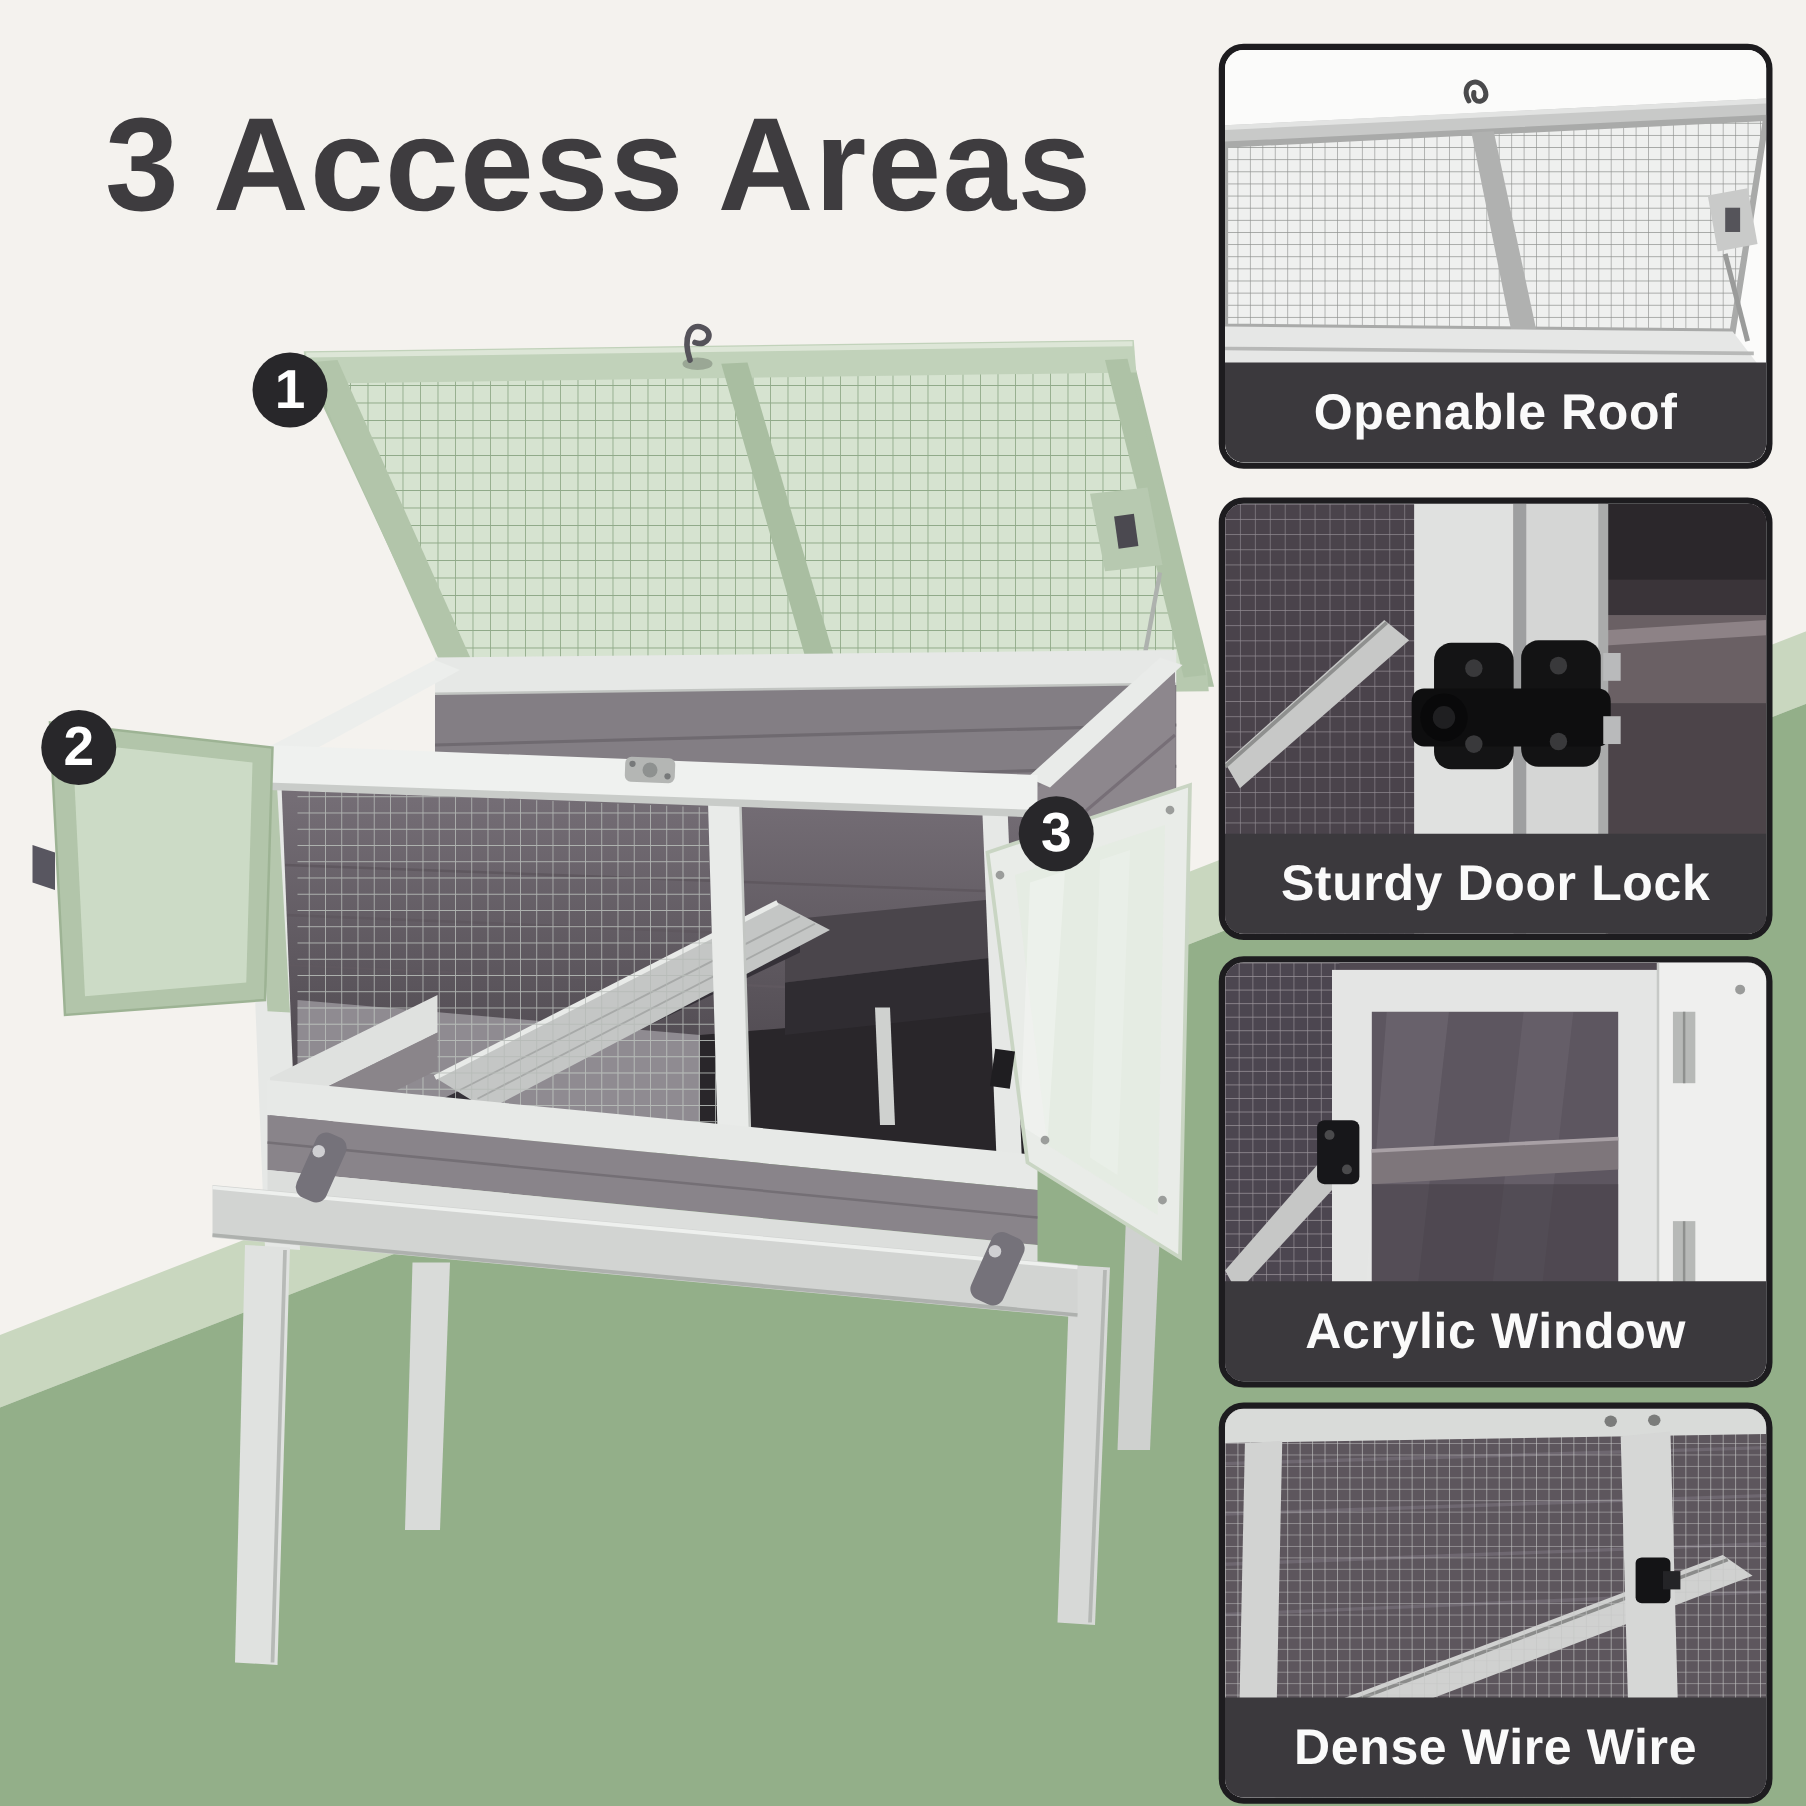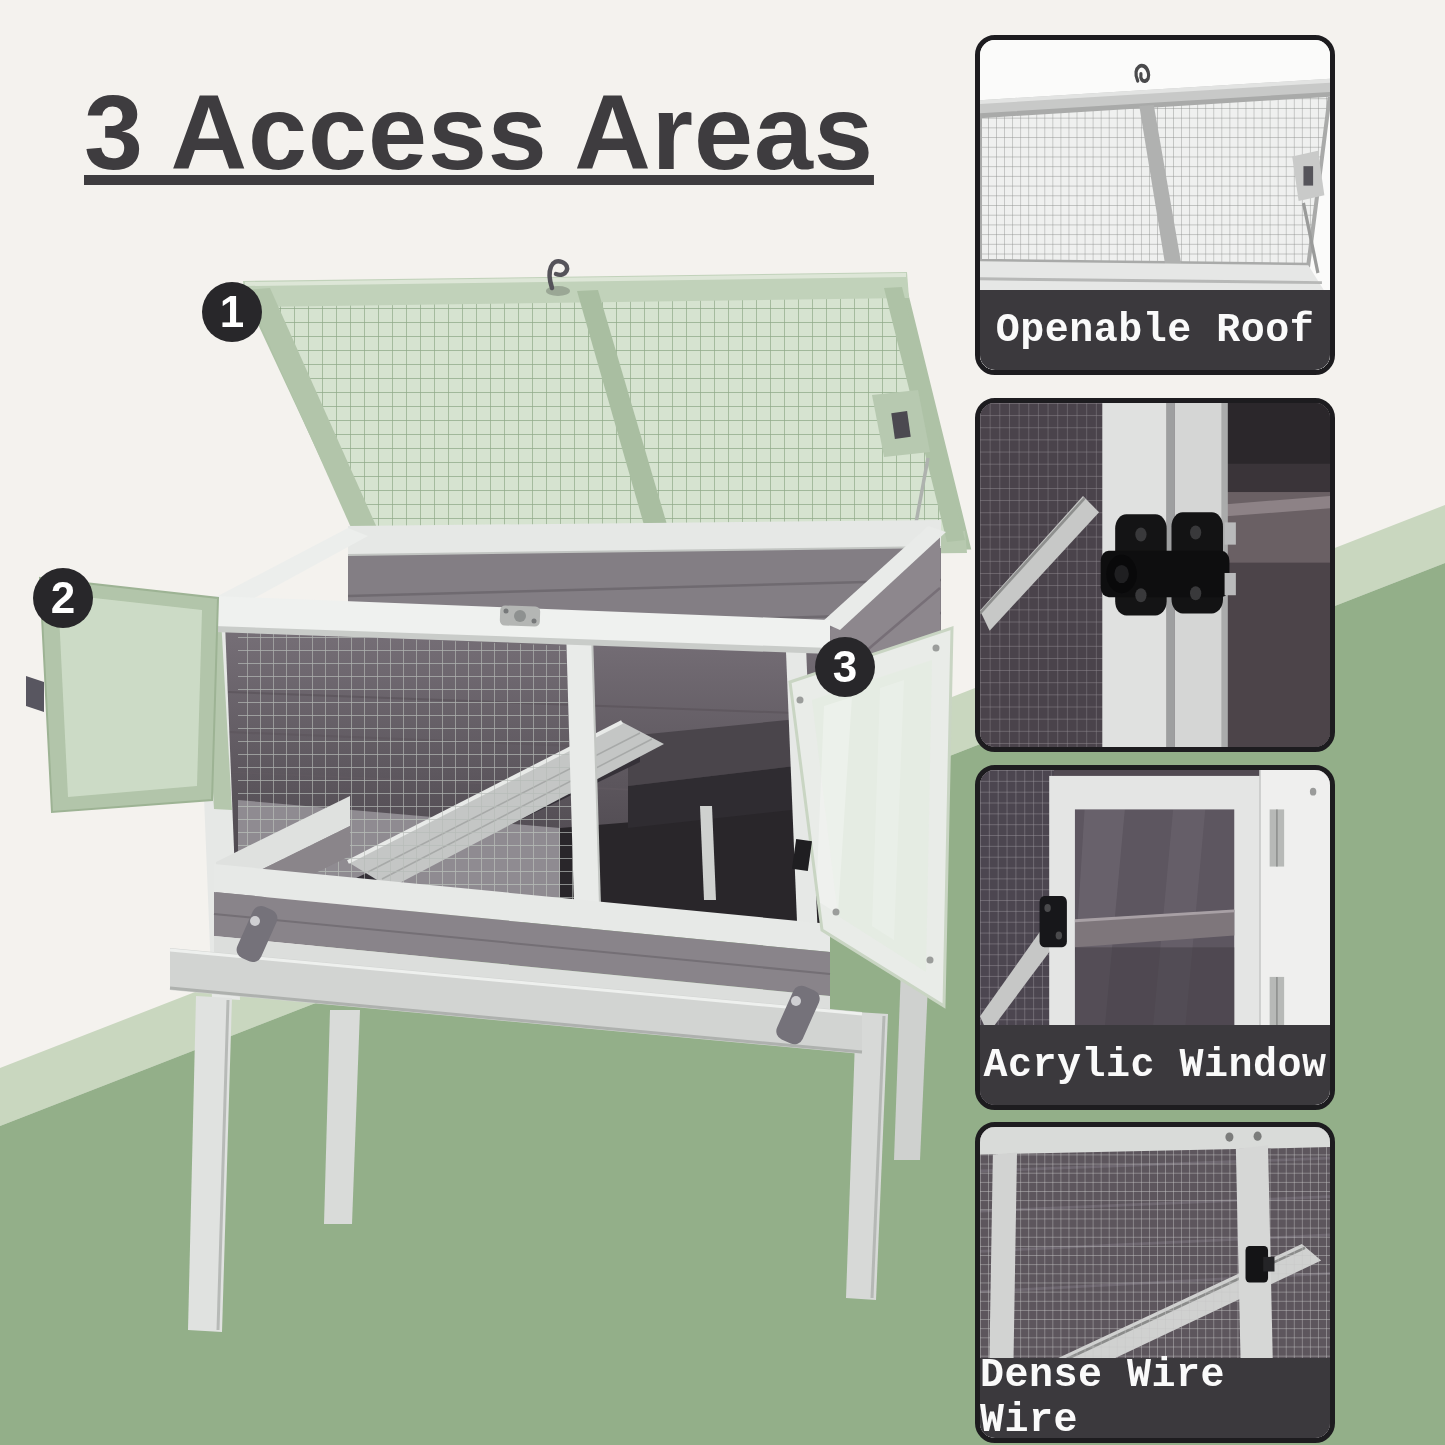--- a/index.html
+++ b/index.html
@@ -6,34 +6,33 @@
   .stage{
     position:relative;width:1445px;height:1445px;overflow:hidden;
     font-family:"Liberation Sans",sans-serif;background:#f4f2ee;
   }
   .bg-svg{position:absolute;left:0;top:0;width:100%;height:100%;}
   .hero-svg{position:absolute;left:0;top:0;width:100%;height:100%;}
   .page-title{
     position:absolute;left:84px;top:74px;margin:0;
     font-size:106px;font-weight:700;color:#3e3c3f;letter-spacing:1px;line-height:1.1;
     white-space:nowrap;
-    text-decoration:underline;
   }
   .callout{
     position:absolute;width:60px;height:60px;border-radius:50%;
     background:#28272a;color:#ffffff;display:flex;align-items:center;justify-content:center;
     font-size:44px;font-weight:700;line-height:1;
   }
   .callout-1{left:202px;top:282px;}
   .callout-2{left:33px;top:568px;}
   .callout-3{left:815px;top:637px;}
   .panel{
-    position:absolute;left:975px;width:360px;margin:0;
+    position:absolute;left:975px;width:443px;margin:0;
     background:#fbfbfa;border:5px solid #1d1c1f;border-radius:20px;
-    overflow:hidden;box-sizing:border-box;font-family:Liberation Mono, monospace;
+    overflow:hidden;box-sizing:border-box;
   }
   .panel-1{top:35px;height:340px;}
   .panel-2{top:398px;height:354px;}
   .panel-3{top:765px;height:345px;}
   .panel-4{top:1122px;height:321px;}
   .panel svg.photo{display:block;width:100%;height:100%;}
   .panel figcaption{
     position:absolute;left:0;right:0;bottom:0;height:80px;
     background:#3b393d;color:#fafafa;display:flex;align-items:center;justify-content:center;
     font-size:40px;font-weight:700;letter-spacing:0.5px;
@@ -274,20 +273,21 @@
         <circle cx="176" cy="169" r="19" fill="#09090a"></circle>
         <circle cx="176" cy="169" r="9" fill="#1f1f21"></circle>
         <circle cx="200" cy="130" r="7" fill="#39393b"></circle>
         <circle cx="268" cy="128" r="7" fill="#39393b"></circle>
         <circle cx="200" cy="190" r="7" fill="#39393b"></circle>
         <circle cx="268" cy="188" r="7" fill="#39393b"></circle>
         <rect x="304" y="118" width="14" height="22" fill="#b9babb"></rect>
         <rect x="304" y="168" width="14" height="22" fill="#b9babb"></rect>
       </g>
     </svg>
+    <figcaption>Sturdy Door Lock</figcaption>
   </figure>
 
   <figure class="panel panel-3">
     <svg class="photo" viewBox="0 0 435 340" preserveAspectRatio="none">
       <defs>
         <pattern id="p3mesh" width="11" height="11" patternUnits="userSpaceOnUse">
           <path d="M11 0H0V11" fill="none" stroke="#9b959c" stroke-width="1"></path>
         </pattern>
       </defs>
       <rect width="435" height="340" fill="#514a52"></rect>

